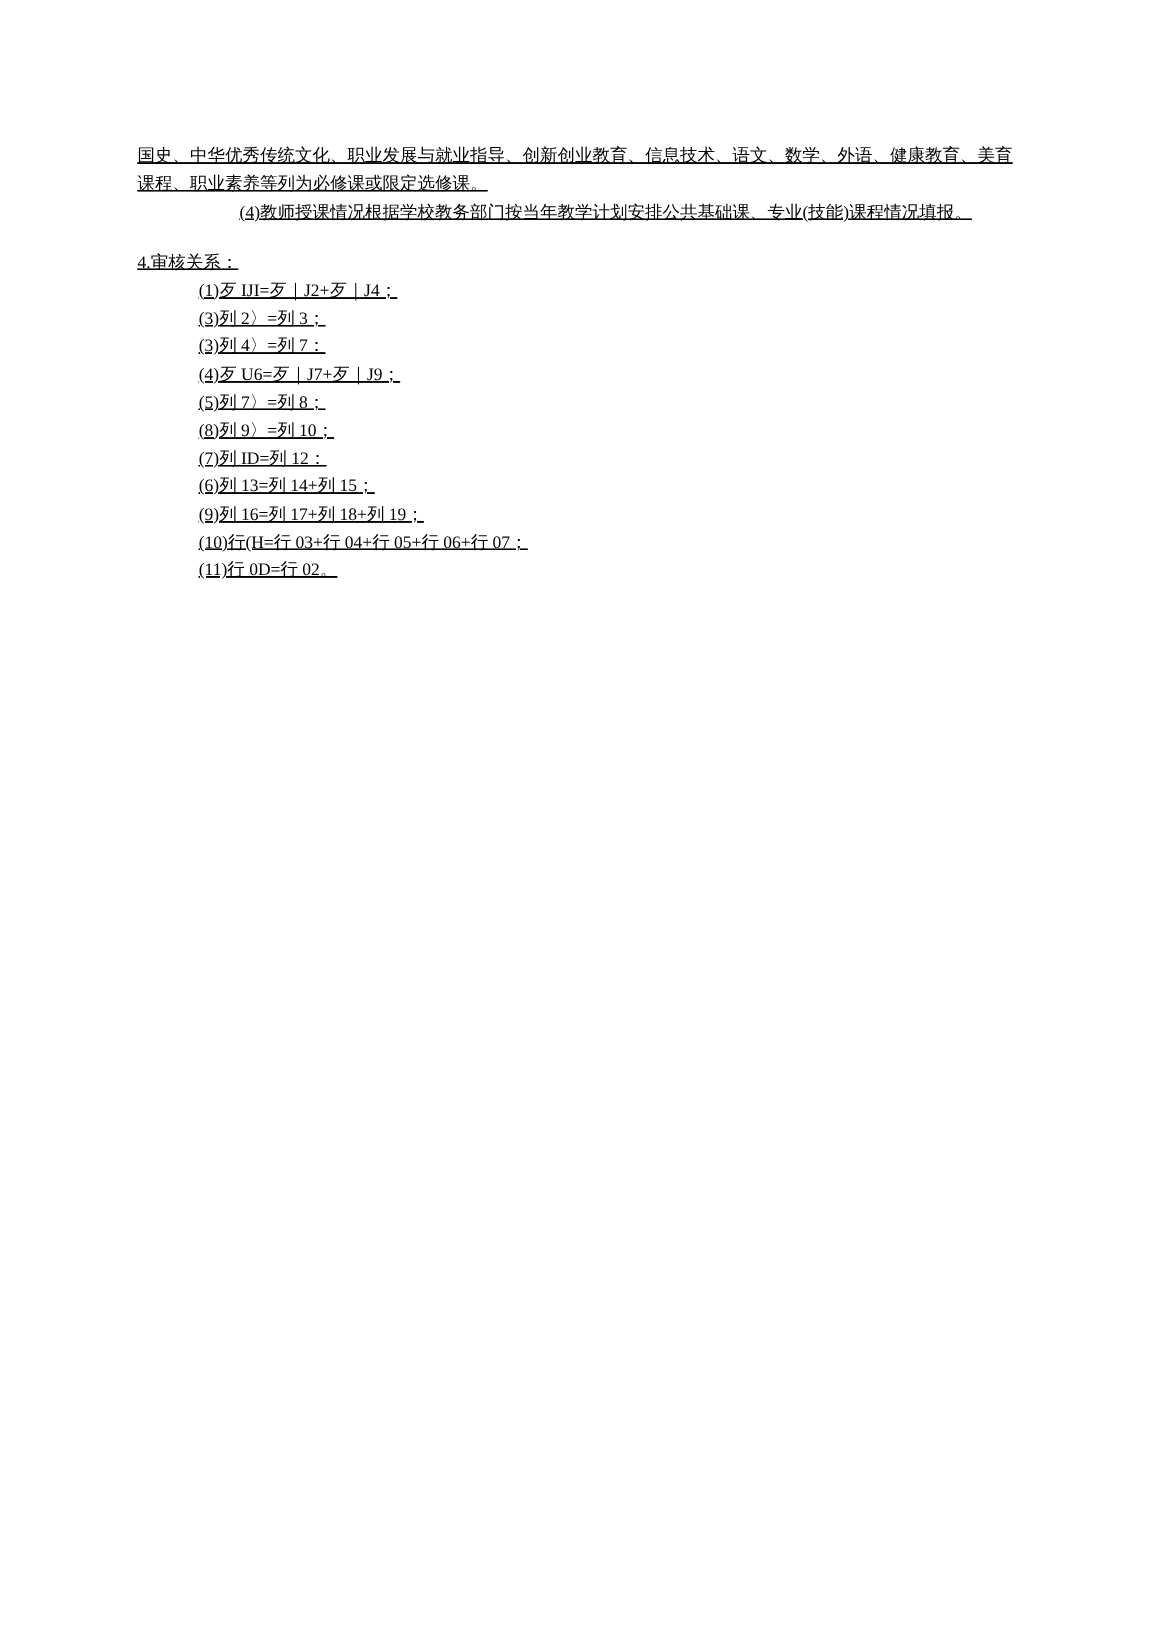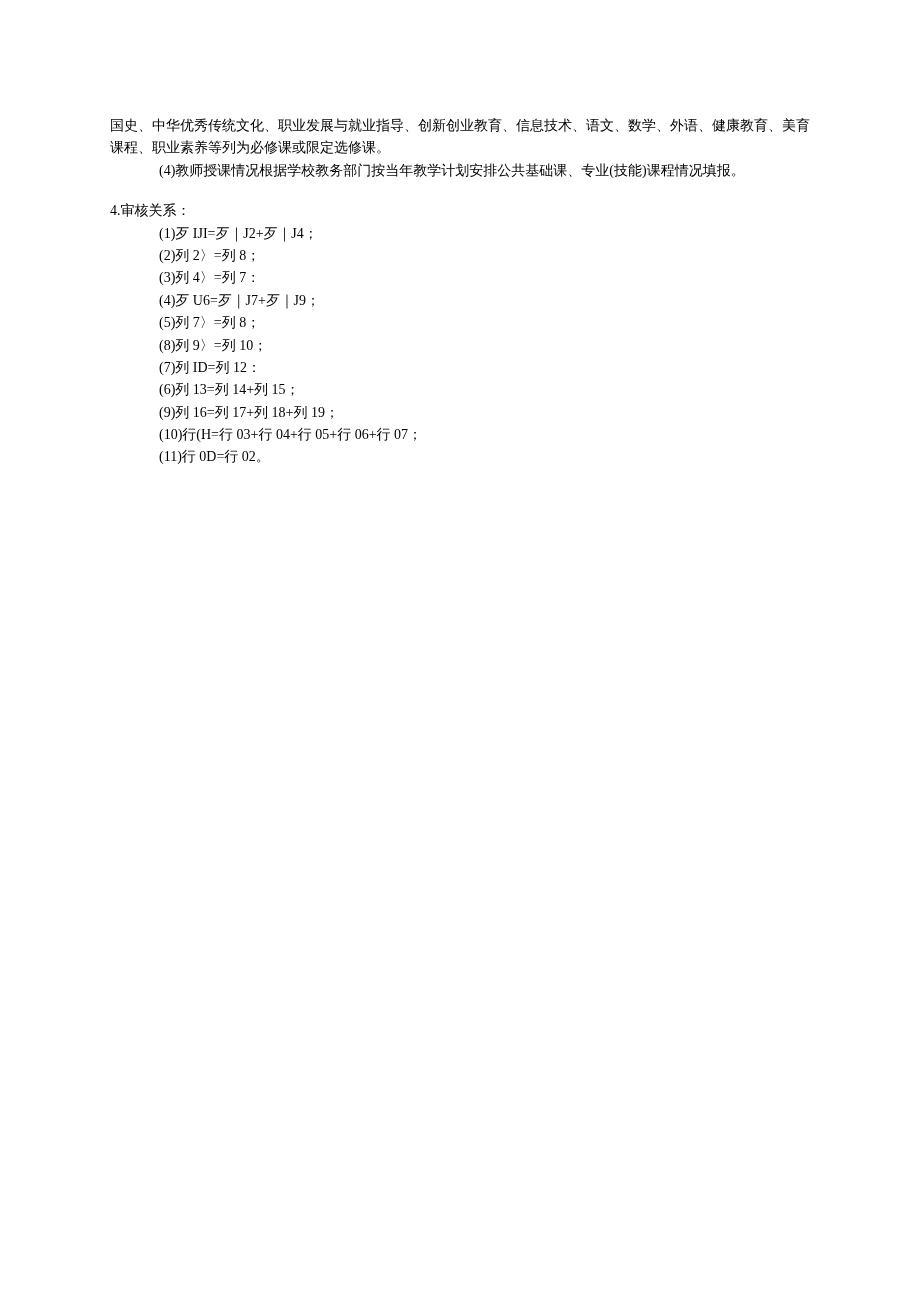--- a/index.html
+++ b/index.html
@@ -1,50 +1,52 @@
 <!DOCTYPE html>
 <html><head>
   <meta charset="utf-8">
   <style>
     * {
       margin: 0;
       padding: 0;
       box-sizing: border-box;
+      text-decoration: underline;
     }
     body {
       background: #ffffff;
       font-family: "SimSun", "宋体", serif;
       font-size: 14px;
       line-height: 1.6;
       color: #000;
       padding: 115px 110px 0 110px;
       width: 920px;
     }
     .paragraph {
       text-align: justify;
       text-indent: 0;
     }
     .indented-line {
       padding-left: 3.5em;
+      text-align: center;
     }
     .section-heading {
       margin-top: 18px;
     }
     .list-item {
       padding-left: 3.5em;
     }
   </style>
 </head>
 <body>
 
 <div class="paragraph">国史、中华优秀传统文化、职业发展与就业指导、创新创业教育、信息技术、语文、数学、外语、健康教育、美育课程、职业素养等列为必修课或限定选修课。</div>
 <div class="indented-line">(4)教师授课情况根据学校教务部门按当年教学计划安排公共基础课、专业(技能)课程情况填报。</div>
 <div class="section-heading">4.审核关系：</div>
 <div class="list-item">(1)歹 IJI=歹｜J2+歹｜J4；</div>
-<div class="list-item">(2)列 2〉=列 8；</div>
+<div class="list-item">(3)列 2〉=列 3；</div>
 <div class="list-item">(3)列 4〉=列 7：</div>
 <div class="list-item">(4)歹 U6=歹｜J7+歹｜J9；</div>
 <div class="list-item">(5)列 7〉=列 8；</div>
 <div class="list-item">(8)列 9〉=列 10；</div>
 <div class="list-item">(7)列 ID=列 12：</div>
 <div class="list-item">(6)列 13=列 14+列 15；</div>
 <div class="list-item">(9)列 16=列 17+列 18+列 19；</div>
 <div class="list-item">(10)行(H=行 03+行 04+行 05+行 06+行 07；</div>
 <div class="list-item">(11)行 0D=行 02。</div>
 

